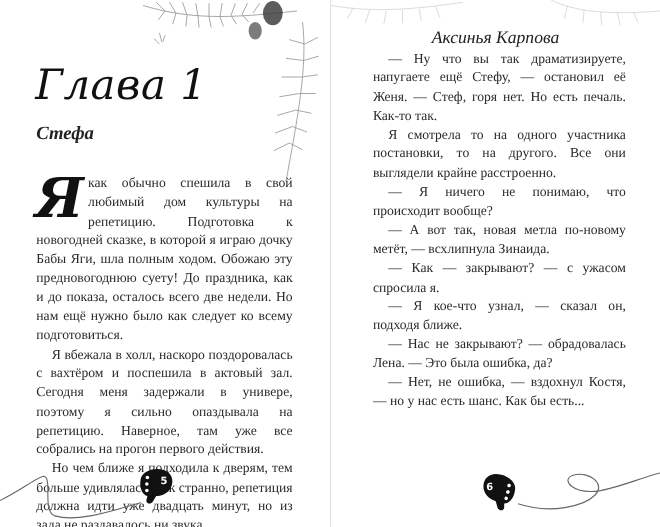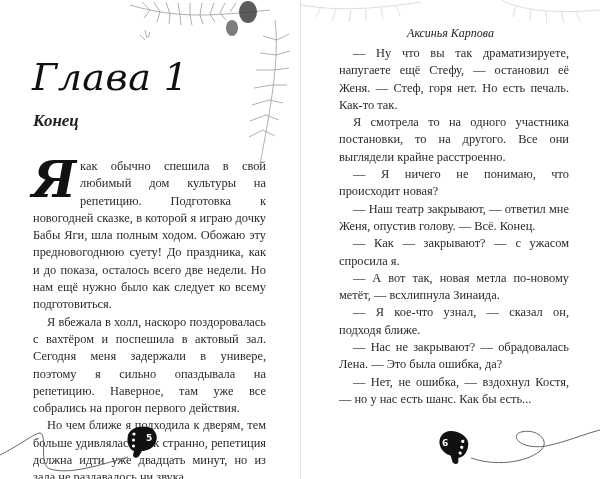--- a/index.html
+++ b/index.html
@@ -9,21 +9,21 @@
   .page.right{left:300px;border-left:1px solid #e2e2e2;width:299px;}
   .deco{position:absolute;pointer-events:none;}
   .chapter-title{position:absolute;left:32px;top:55px;font-family:"DejaVu Serif",serif;font-style:italic;font-size:38px;color:#111;letter-spacing:0.5px;margin:0;font-weight:normal;text-align:center;}
   .chapter-sub{position:absolute;left:33px;top:111px;font-style:italic;font-size:17px;color:#222;margin:0;}
   .body-text{position:absolute;font-size:12.4px;line-height:17.3px;text-align:justify;color:#2a2a2a;}
   .left .body-text{left:33px;top:158px;width:233px;}
   .right .body-text{left:38px;top:45px;width:230px;}
   .body-text p{margin:0;text-indent:14px;}
   .body-text p.first{text-indent:0;}
   .dropcap{float:left;font-family:"DejaVu Serif",serif;font-style:italic;font-weight:bold;font-size:50px;line-height:40px;margin:2px 4px 0 -1px;color:#111;}
-  .running-head{position:absolute;left:0;width:299px;top:26px;text-align:center;font-style:italic;font-size:12px;color:#222;}
+  .running-head{position:absolute;left:0;width:299px;top:26px;text-align:center;font-style:italic;font-size:16px;color:#222;}
   .mitten{position:absolute;}
   .mitten .num{position:absolute;color:#fff;font-size:9px;font-weight:bold;font-family:"DejaVu Sans",sans-serif;}
 </style>
 </head>
 <body>
 
 <div class="page left">
   <svg class="deco" style="left:120px;top:0;" width="180" height="170" viewBox="0 0 180 170">
     <g stroke="#8a8a8a" stroke-width="0.8" fill="none" opacity="0.85">
       <path d="M10 5 C60 20 100 15 150 10"></path>
@@ -32,21 +32,21 @@
       <path d="M155 20 C160 60 150 110 140 165"></path>
       <path d="M157 40 l12 -6 M156 55 l14 -4 M154 70 l15 -2 M152 85 l15 0 M149 100 l14 3 M146 115 l13 5 M143 130 l12 6"></path>
       <path d="M157 40 l-14 -4 M156 55 l-16 -2 M154 70 l-18 0 M152 85 l-18 3 M149 100 l-17 5 M146 115 l-16 6 M143 130 l-14 7"></path>
       <path d="M20 35 l5 5 M25 30 l2 8 M30 32 l-2 6"></path>
     </g>
     <ellipse cx="128" cy="12" rx="9" ry="11" fill="#333" opacity="0.8"></ellipse>
     <ellipse cx="112" cy="28" rx="6" ry="8" fill="#444" opacity="0.7"></ellipse>
   </svg>
 
   <h1 class="chapter-title">Глава 1</h1>
-  <h2 class="chapter-sub">Конец</h2>
+  <h2 class="chapter-sub">Стефа</h2>
 
   <div class="body-text">
     <p class="first"><span class="dropcap">Я</span><span>как обычно спешила в свой любимый дом культуры на репетицию. Подготовка к новогодней сказке, в которой я играю дочку Бабы Яги, шла полным ходом. Обожаю эту предновогоднюю суету! До праздника, как и до показа, осталось всего две недели. Но нам ещё нужно было как следует ко всему подготовиться.</span></p>
     <p>Я вбежала в холл, наскоро поздоровалась с вахтёром и поспешила в актовый зал. Сегодня меня задержали в универе, поэтому я сильно опаздывала на репетицию. Наверное, там уже все собрались на прогон первого действия.</p>
     <p>Но чем ближе я подходила к дверям, тем больше удивлялась. Так странно, репетиция должна идти уже двадцать минут, но из зала не раздавалось ни звука.</p>
 
   </div>
 
   <svg class="deco" style="left:0;top:425px;" width="140" height="50" viewBox="0 0 140 50">
     <path d="M0 30 C20 20 35 8 40 8 C48 10 38 40 50 44 C70 50 100 40 128 32" stroke="#666" stroke-width="1" fill="none"></path>
@@ -71,24 +71,23 @@
       <path d="M200 0 C220 10 250 14 299 10"></path>
       <path d="M215 5 l-3 12 M230 9 l-1 12 M245 11 l1 12 M260 11 l3 12 M275 11 l4 10"></path>
     </g>
   </svg>
 
   <div class="running-head">Аксинья Карпова</div>
 
   <div class="body-text">
     <p>— Ну что вы так драматизируете, напугаете ещё Стефу, — остановил её Женя. — Стеф, горя нет. Но есть печаль. Как-то так.</p>
     <p>Я смотрела то на одного участника постановки, то на другого. Все они выглядели крайне расстроенно.</p>
-    <p>— Я ничего не понимаю, что происходит новая?</p>
-    <p>— Наш театр закрывают, — ответил мне Женя, опустив голову. — Всё. Конец.</p>
+    <p>— Я ничего не понимаю, что происходит вообще?</p>
+    <p>— А вот так, новая метла по-новому метёт, — всхлипнула Зинаида.</p>
     <p>— Как — закрывают? — с ужасом спросила я.</p>
-    <p>— А вот так, новая метла по-новому метёт, — всхлипнула Зинаида.</p>
     <p>— Я кое-что узнал, — сказал он, подходя ближе.</p>
     <p>— Нас не закрывают? — обрадовалась Лена. — Это была ошибка, да?</p>
     <p>— Нет, не ошибка, — вздохнул Костя, — но у нас есть шанс. Как бы есть...</p>
 
   </div>
 
   <svg class="deco" style="left:150px;top:420px;" width="149" height="50" viewBox="0 0 149 50" )="">
     <path d="M20 38 C50 48 80 40 90 30 C100 20 85 8 70 12 C58 16 70 30 95 26 C115 22 130 15 149 10" stroke="#666" stroke-width="1" fill="none"></path>
   </svg>
   <div class="mitten" style="left:132px;top:430px;width:40px;height:34px;">

